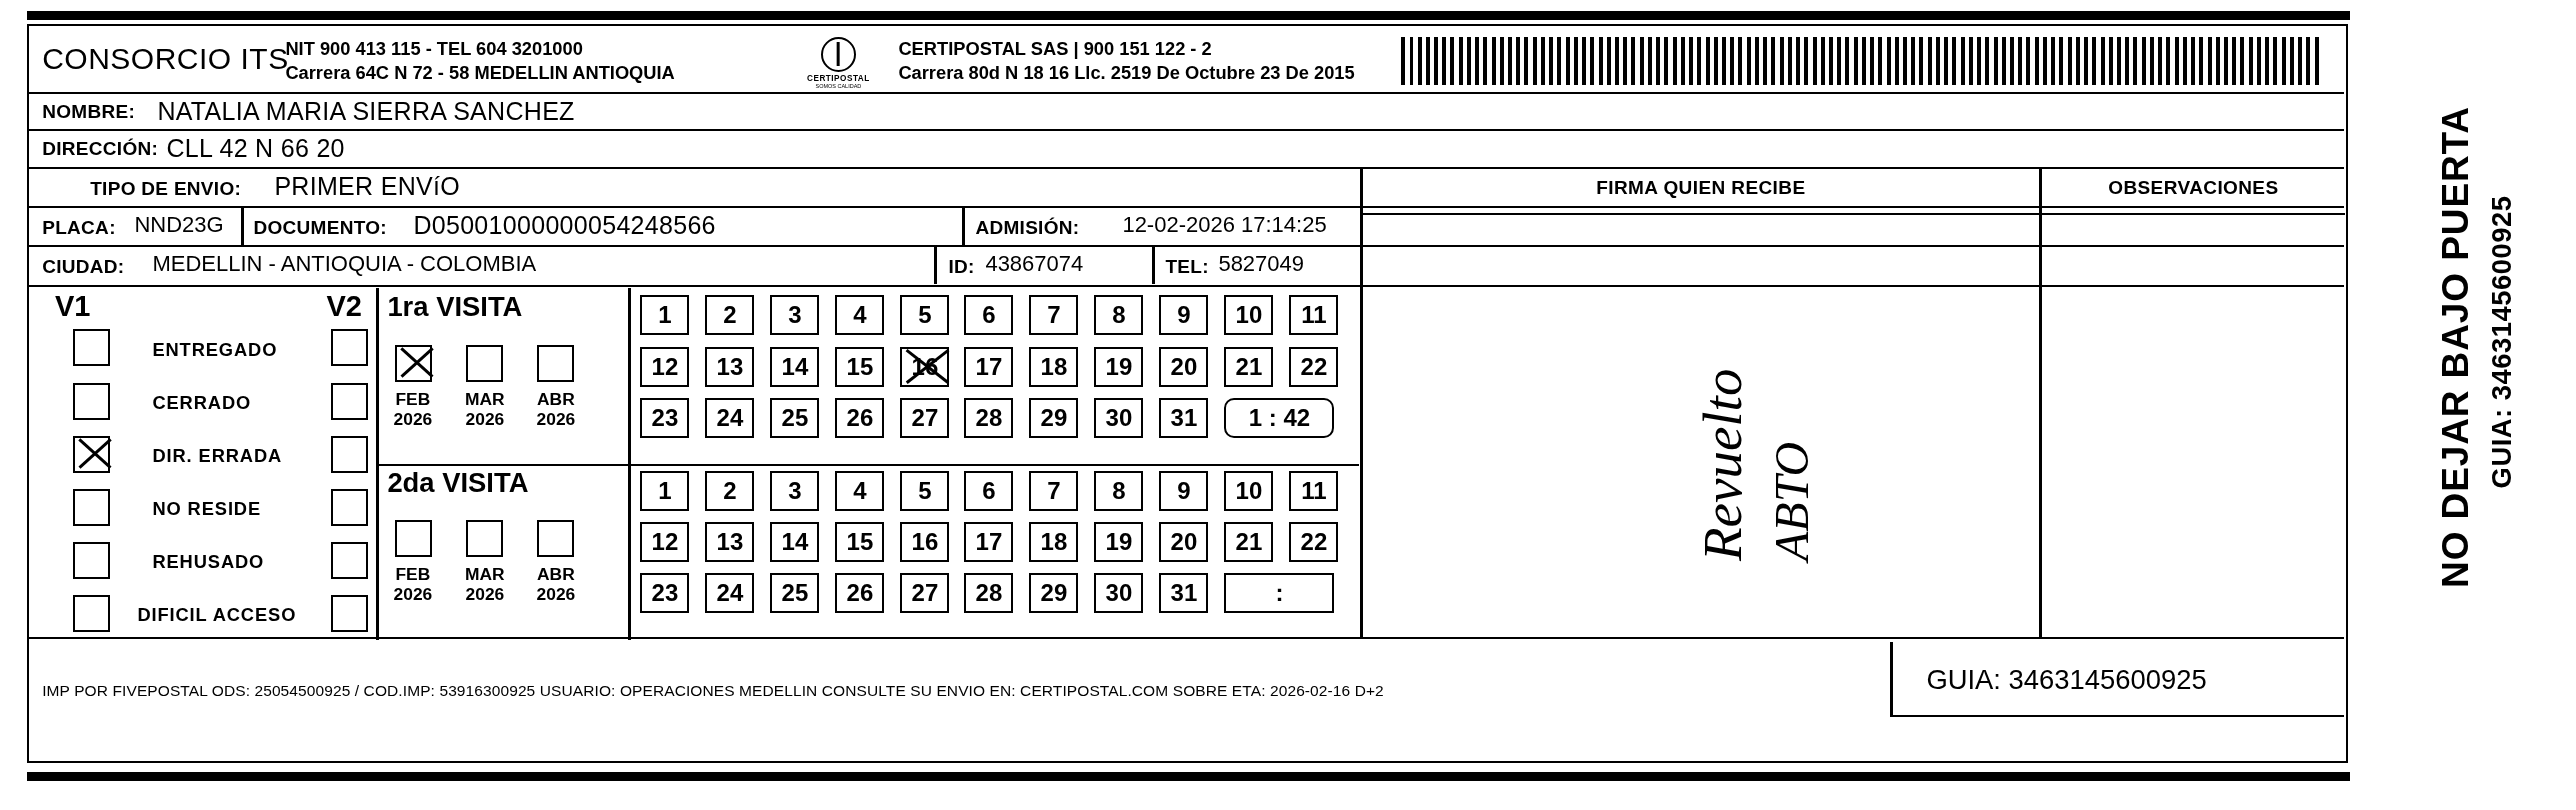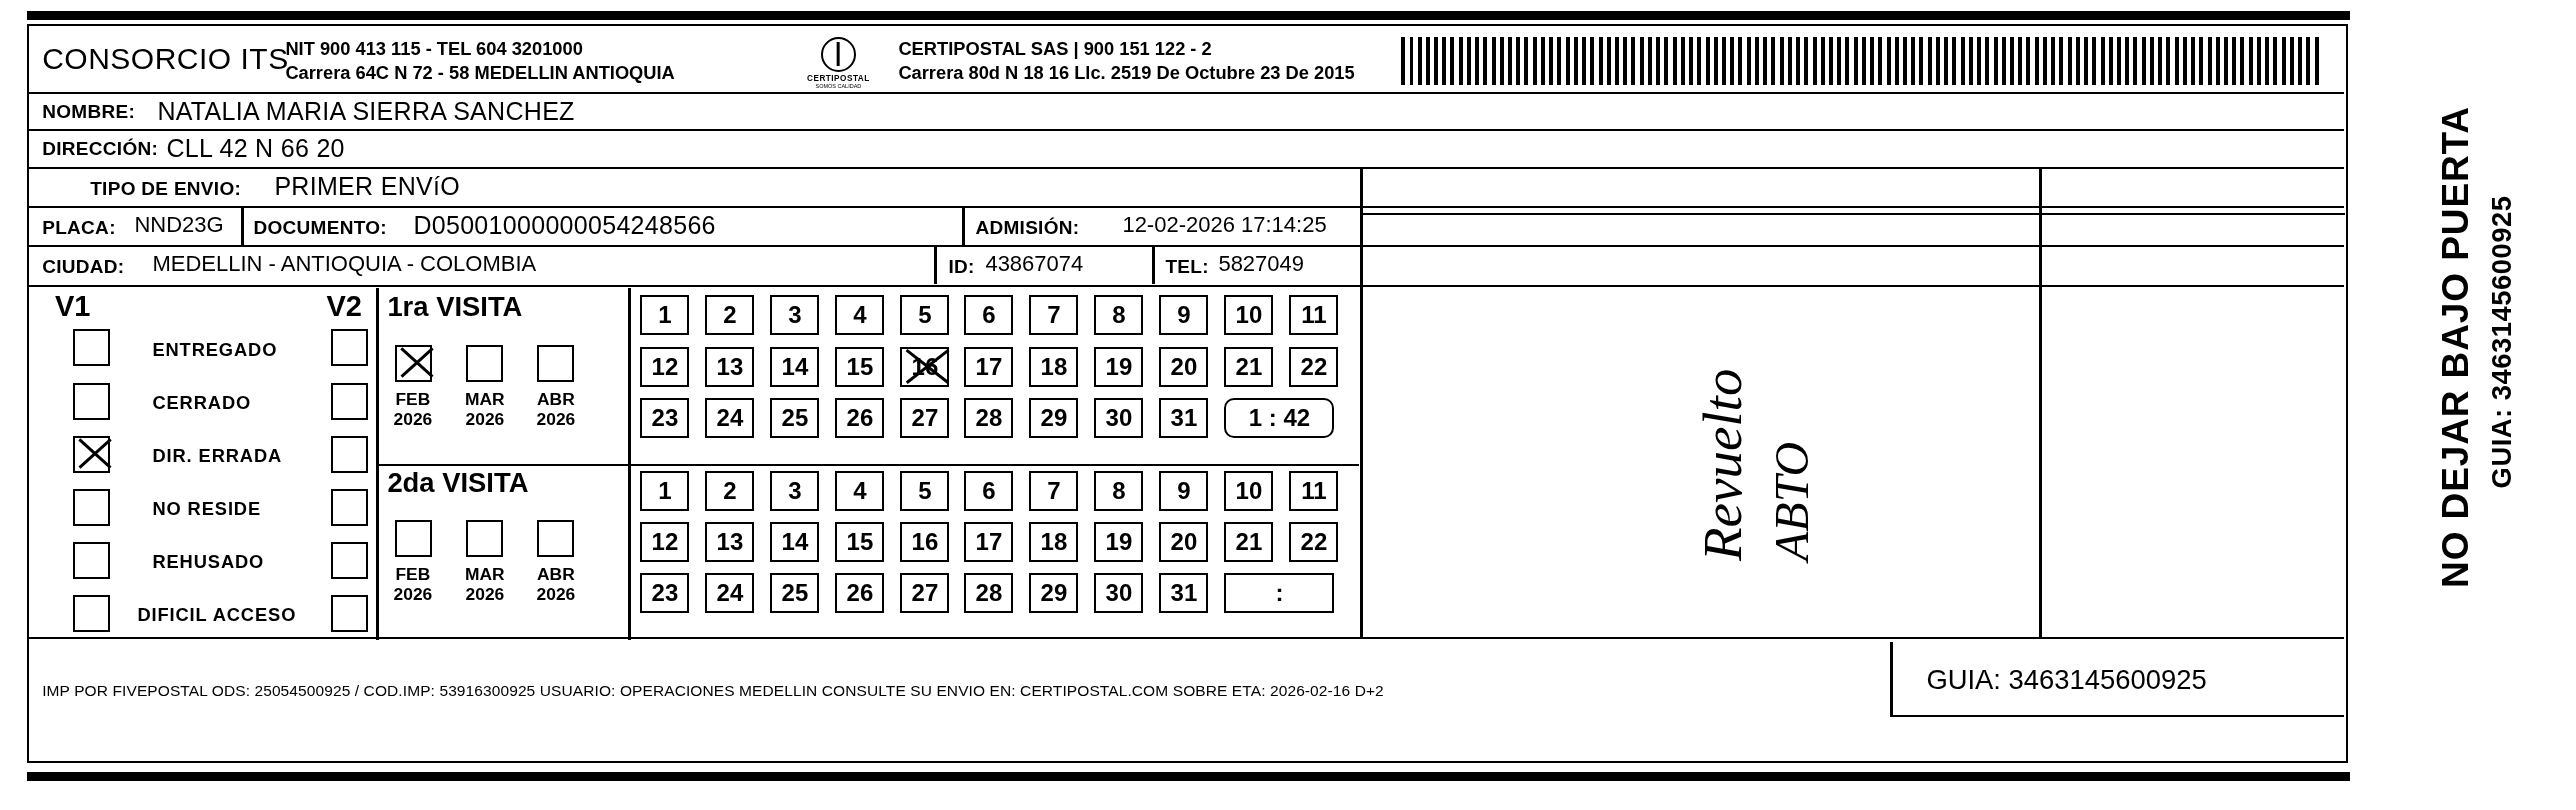--- a/index.html
+++ b/index.html
@@ -253,22 +253,26 @@
 
       <div class="vline" style="left:212px;top:180px;height:39px;"></div>
       <div class="vline" style="left:933px;top:180px;height:39px;"></div>
       <div class="vline" style="left:905px;top:219px;height:39px;"></div>
       <div class="vline" style="left:1123px;top:219px;height:39px;"></div>
       <div class="vline" style="left:1331px;top:141px;height:470px;"></div>
       <div class="vline" style="left:2010px;top:141px;height:470px;"></div>
       <div class="hline" style="left:1331px;top:187px;width:985px;"></div>
 
       <div class="firma">
+        <div class="cellhdr">FIRMA QUIEN RECIBE</div>
         <div class="sig" style="left:329px;top:393px;">Revuelto</div>
         <div class="sig" style="left:402px;top:393px;font-size:48px;">ABTO</div>
+      </div>
+      <div class="obs">
+        <div class="cellhdr">OBSERVACIONES</div>
       </div>
 
       <div class="visitbox">
 
         <div class="vline" style="left:347px;top:0;height:352px;"></div>
         <div class="vline" style="left:599px;top:0;height:352px;"></div>
         <div class="hline" style="left:347px;top:176px;width:983px;"></div>
 
         <div style="position:absolute;left:25.6px;top:1.8px;font-size:29px;font-weight:bold;">V1</div>
         <div style="position:absolute;left:297px;top:1.8px;font-size:29px;font-weight:bold;">V2</div>

